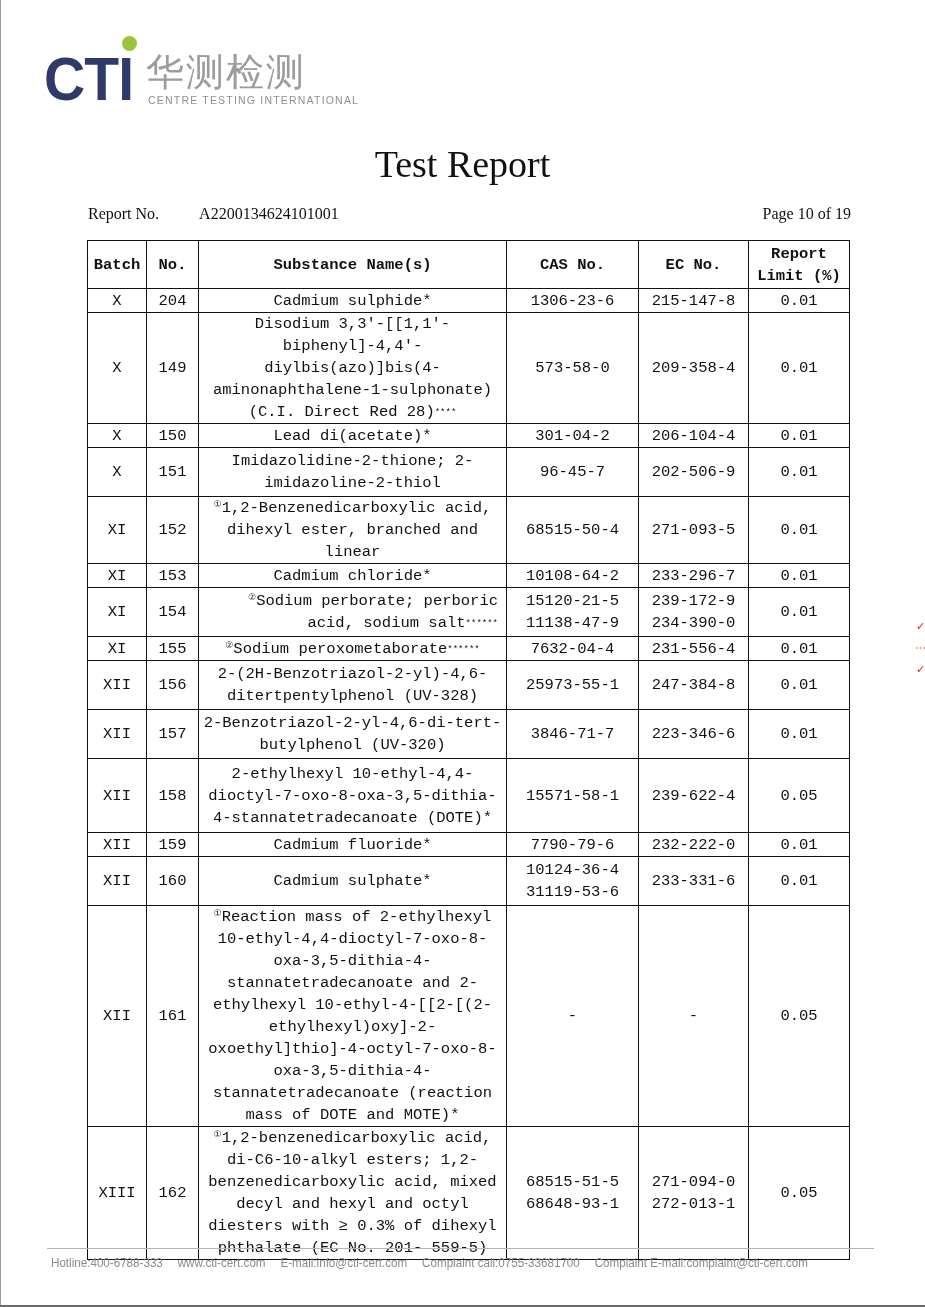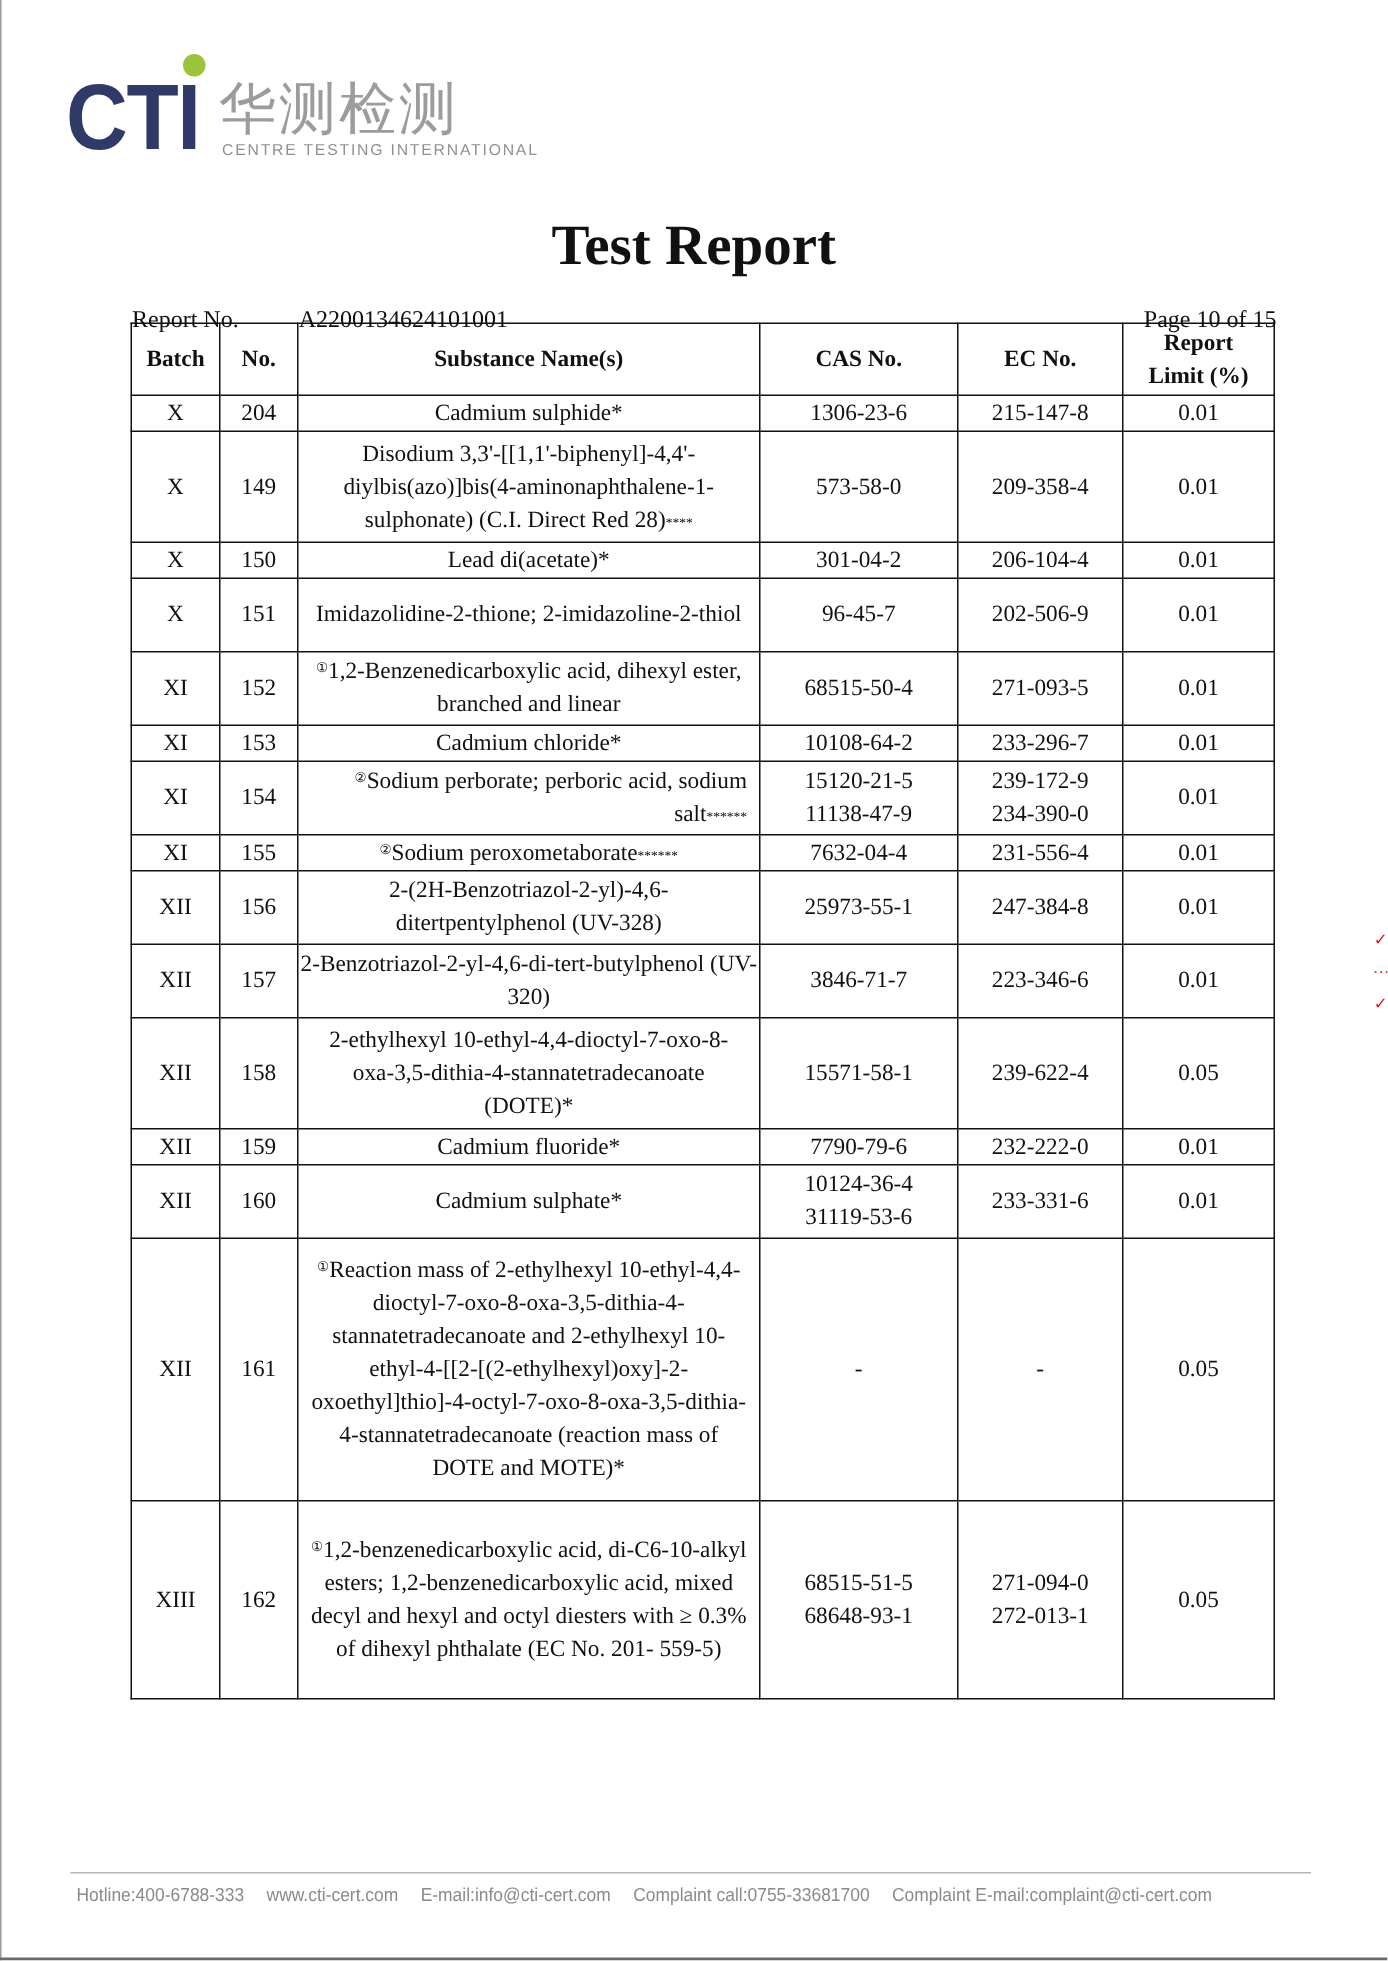--- a/index.html
+++ b/index.html
@@ -28,32 +28,32 @@
   }
   .logo-en {
     position: absolute; left: 104px; top: 58px;
     font-family: "Liberation Sans", "DejaVu Sans", sans-serif; font-size: 10.5px;
     color: #8f8f8f; letter-spacing: 1.2px; white-space: nowrap; text-align: center;
   }
 
   .title {
     position: absolute; left: 0; width: 925px; top: 142px; text-align: center;
     font-family: "Liberation Serif", "DejaVu Serif", serif;
-    font-weight: 700; font-size: 38px; line-height: 44px; color: #111;
+    font-weight: 400; font-size: 38px; line-height: 44px; color: #111;
   }
 
   .meta { position: absolute; top: 204px; font-size: 16px; line-height: 20px; white-space: nowrap; }
   .meta-left { left: 88px; }
   .meta-left .report-no-value { margin-left: 40px; }
   .meta-right { right: 74px; }
 
   table.report {
-    position: absolute; left: 87px; top: 215px; width: 762px;
+    position: absolute; left: 87px; top: 240px; width: 762px;
     border-collapse: collapse; table-layout: fixed;
-    font-size: 15.5px; line-height: 22px;
+    font-size: 15.5px; line-height: 22px; font-family: Liberation Mono, monospace;
   }
   table.report th, table.report td {
     border: 1.5px solid #111; text-align: center; vertical-align: middle;
     padding: 0 4px; font-weight: normal;
   }
   table.report th { font-weight: 700; height: 47px; }
   table.report td { height: 22px; }
   sup.note { font-size: 9px; vertical-align: top; position: relative; top: -3px; }
   .stars { font-size: 9px; vertical-align: top; position: relative; top: 1px; }
 
@@ -87,21 +87,21 @@
 
 <div class="title">Test Report</div>
 
 <div class="meta meta-left">
   <span>Report No.</span><span class="report-no-value">A2200134624101001</span>
 </div>
 <div class="meta meta-right">
   <span>Page</span>
   <span>10</span>
   <span>of</span>
-  <span>15</span>
+  <span>19</span>
 </div>
 
 <table class="report">
   <colgroup>
     <col style="width:59px">
       <col style="width:52px">
       <col style="width:308px">
     <col style="width:132px">
       <col style="width:110px">
       <col style="width:101px">

